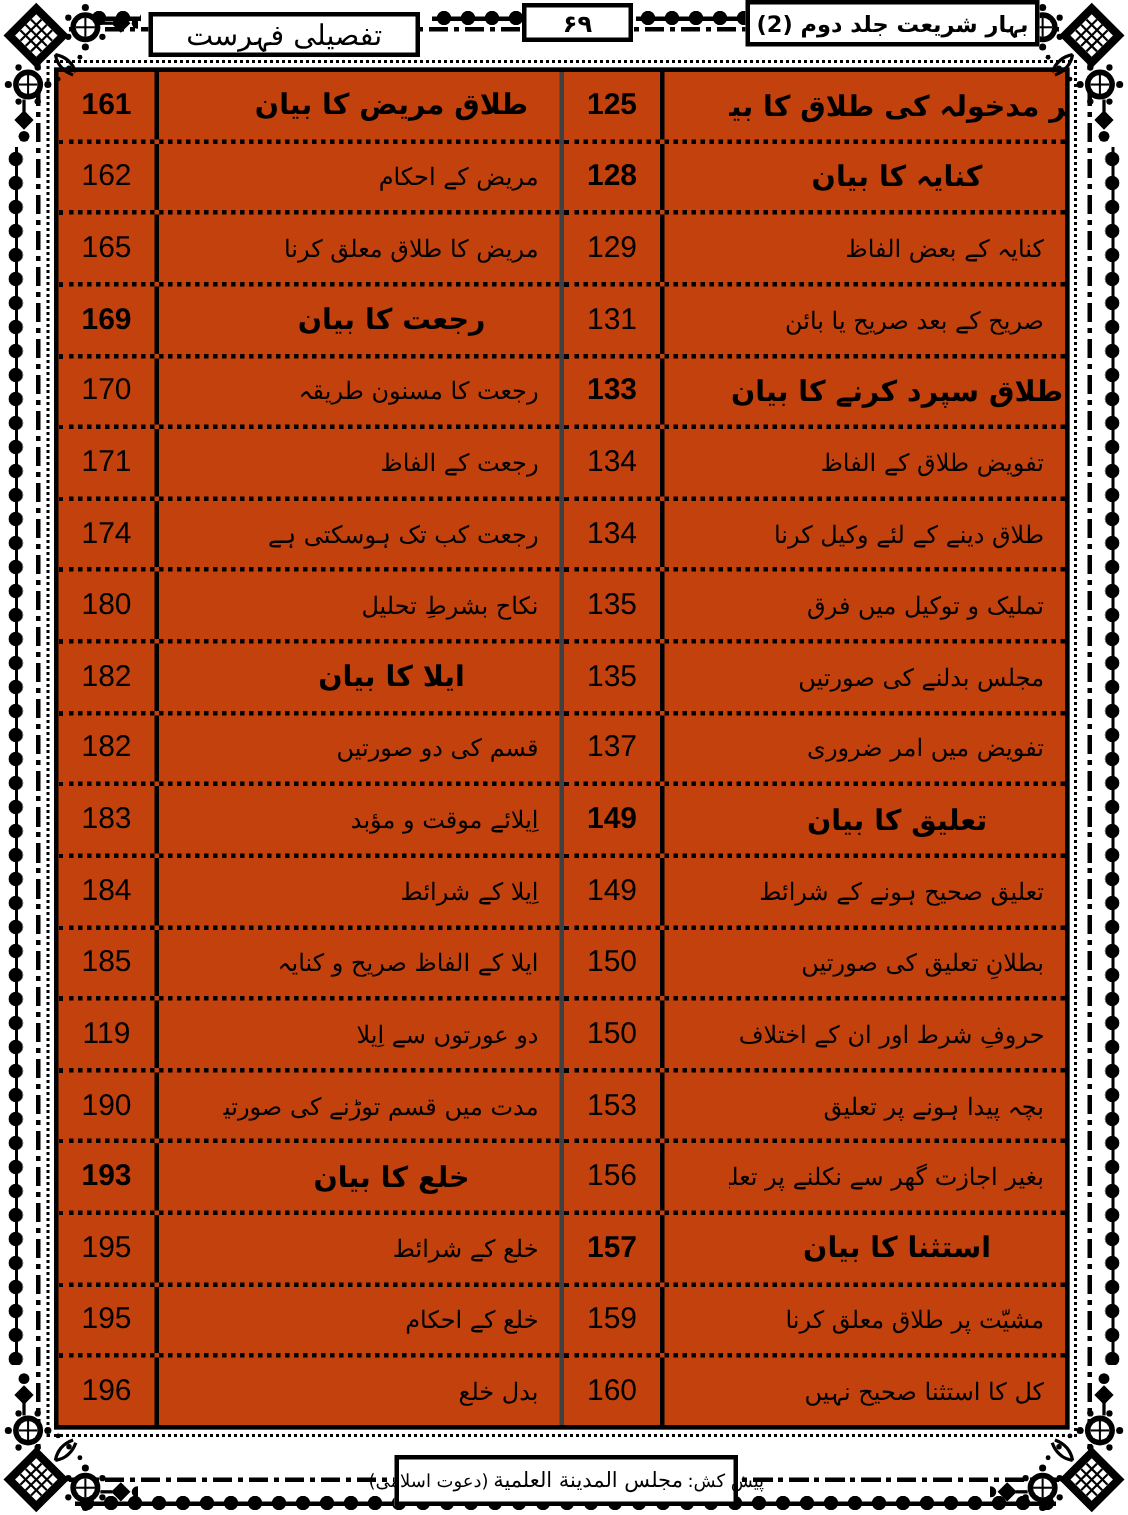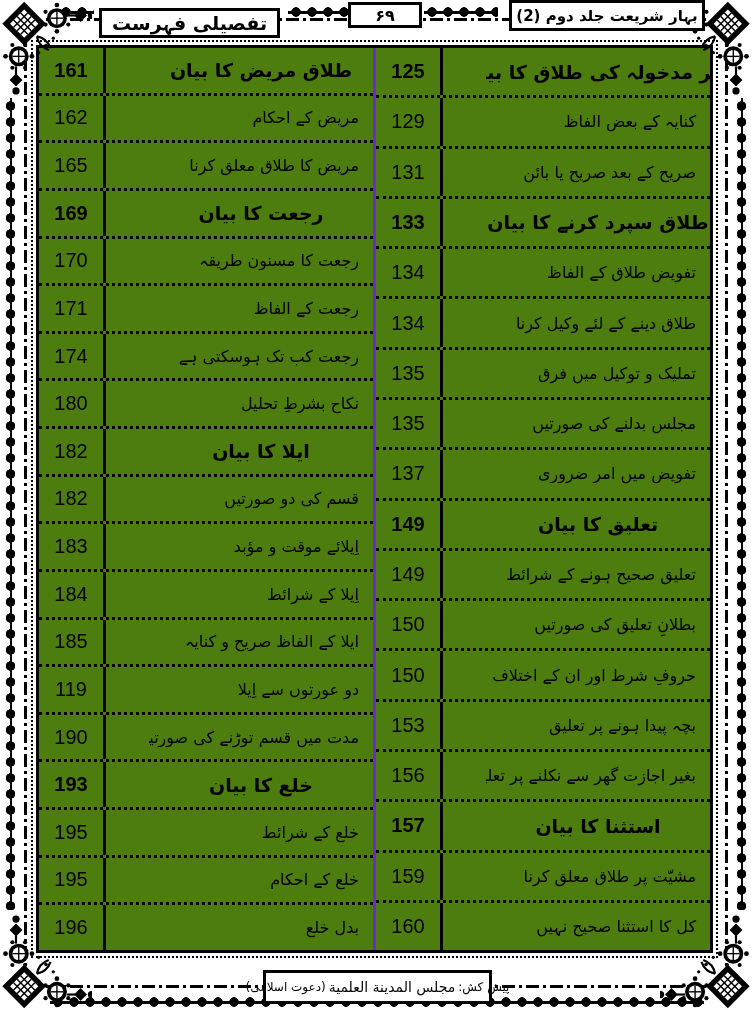--- a/index.html
+++ b/index.html
@@ -18,33 +18,33 @@
   .bead-col{position:absolute;width:13px;
     background-image:radial-gradient(circle,#000 0 4.5px,transparent 5px),linear-gradient(#000,#000);
     background-size:13px 16px,2px 100%;background-position:center 0,center 0;background-repeat:repeat-y,no-repeat;}
   .corner{position:absolute;width:92px;height:100px;z-index:4;}
   .corner.tr{transform:scaleX(-1);}
   .corner.bl{transform:scaleY(-1);}
   .corner.br{transform:scale(-1,-1);}
   
   .box{position:absolute;background:#fff;border:3px solid #000;display:flex;
        align-items:center;justify-content:center;z-index:6;box-sizing:border-box;}
-  .box-index{left:99px;top:8px;width:181px;height:30px;font-weight:bold;font-size:19px;direction:rtl;}
+  .box-index{left:99px;top:8px;width:181px;height:30px;font-weight:normal;font-size:19px;direction:rtl;}
   .box-pageno{left:348px;top:2px;width:74px;height:26px;font-weight:bold;font-size:16px;}
-  .box-volume{left:509px;top:0;width:196px;height:31px;font-size:15px;font-weight:600;direction:rtl;white-space:nowrap;}
+  .box-volume{left:497px;top:0;width:196px;height:31px;font-size:15px;font-weight:600;direction:rtl;white-space:nowrap;}
   .box-footer{left:263px;top:970px;width:229px;height:34px;direction:rtl;white-space:nowrap;font-size:12px;}
   .box-footer .pub-name{font-weight:normal;font-size:14px;margin:0 3px;}
   
   .toc{
     position:absolute;left:36px;top:45px;width:677px;height:908px;
     border:3px solid #000;outline:2px dotted #000;outline-offset:3px;
-    display:flex;background:#4d7c0f;box-sizing:border-box;z-index:3;
+    display:flex;background:#c2410c;box-sizing:border-box;z-index:3;
   }
   .half{flex:1;display:flex;flex-direction:column;min-width:0;}
-  .half-right{border-left:3px solid #6d28d9;}
+  .half-right{border-left:3px solid #404040;}
   .row{flex:1;display:flex;align-items:stretch;border-bottom:3px dotted #000;min-height:0;}
   .half .row:last-child{border-bottom:none;}
   .num{width:64px;flex:0 0 64px;border-right:3px solid #000;display:flex;align-items:center;justify-content:center;
        font-family:"Liberation Sans",sans-serif;font-size:20px;}
   .num-bold .num{font-weight:bold;}
   .title{flex:1;min-width:0;direction:rtl;display:flex;align-items:center;justify-content:flex-start;
          padding:0 14px;font-size:16px;white-space:nowrap;overflow:hidden;margin-left:43px;}
   .heading-row .title{justify-content:center;font-weight:bold;font-size:19px;}
 </style>
 </head>
@@ -217,20 +217,24 @@
         <div class="row">
       <div class="num">196</div>
       <div class="title">بدل خلع</div>
     </div>
       </div>
     <div class="half half-right">
         <div class="row heading-row num-bold">
       <div class="num">125</div>
       <div class="title">غیر مدخولہ کی طلاق کا بیان</div>
     </div>
+        <div class="row heading-row num-bold">
+      <div class="num">128</div>
+      <div class="title">کنایہ کا بیان</div>
+    </div>
         <div class="row">
       <div class="num">129</div>
       <div class="title">کنایہ کے بعض الفاظ</div>
     </div>
         <div class="row">
       <div class="num">131</div>
       <div class="title">صریح کے بعد صریح یا بائن</div>
     </div>
         <div class="row heading-row num-bold">
       <div class="num">133</div>

